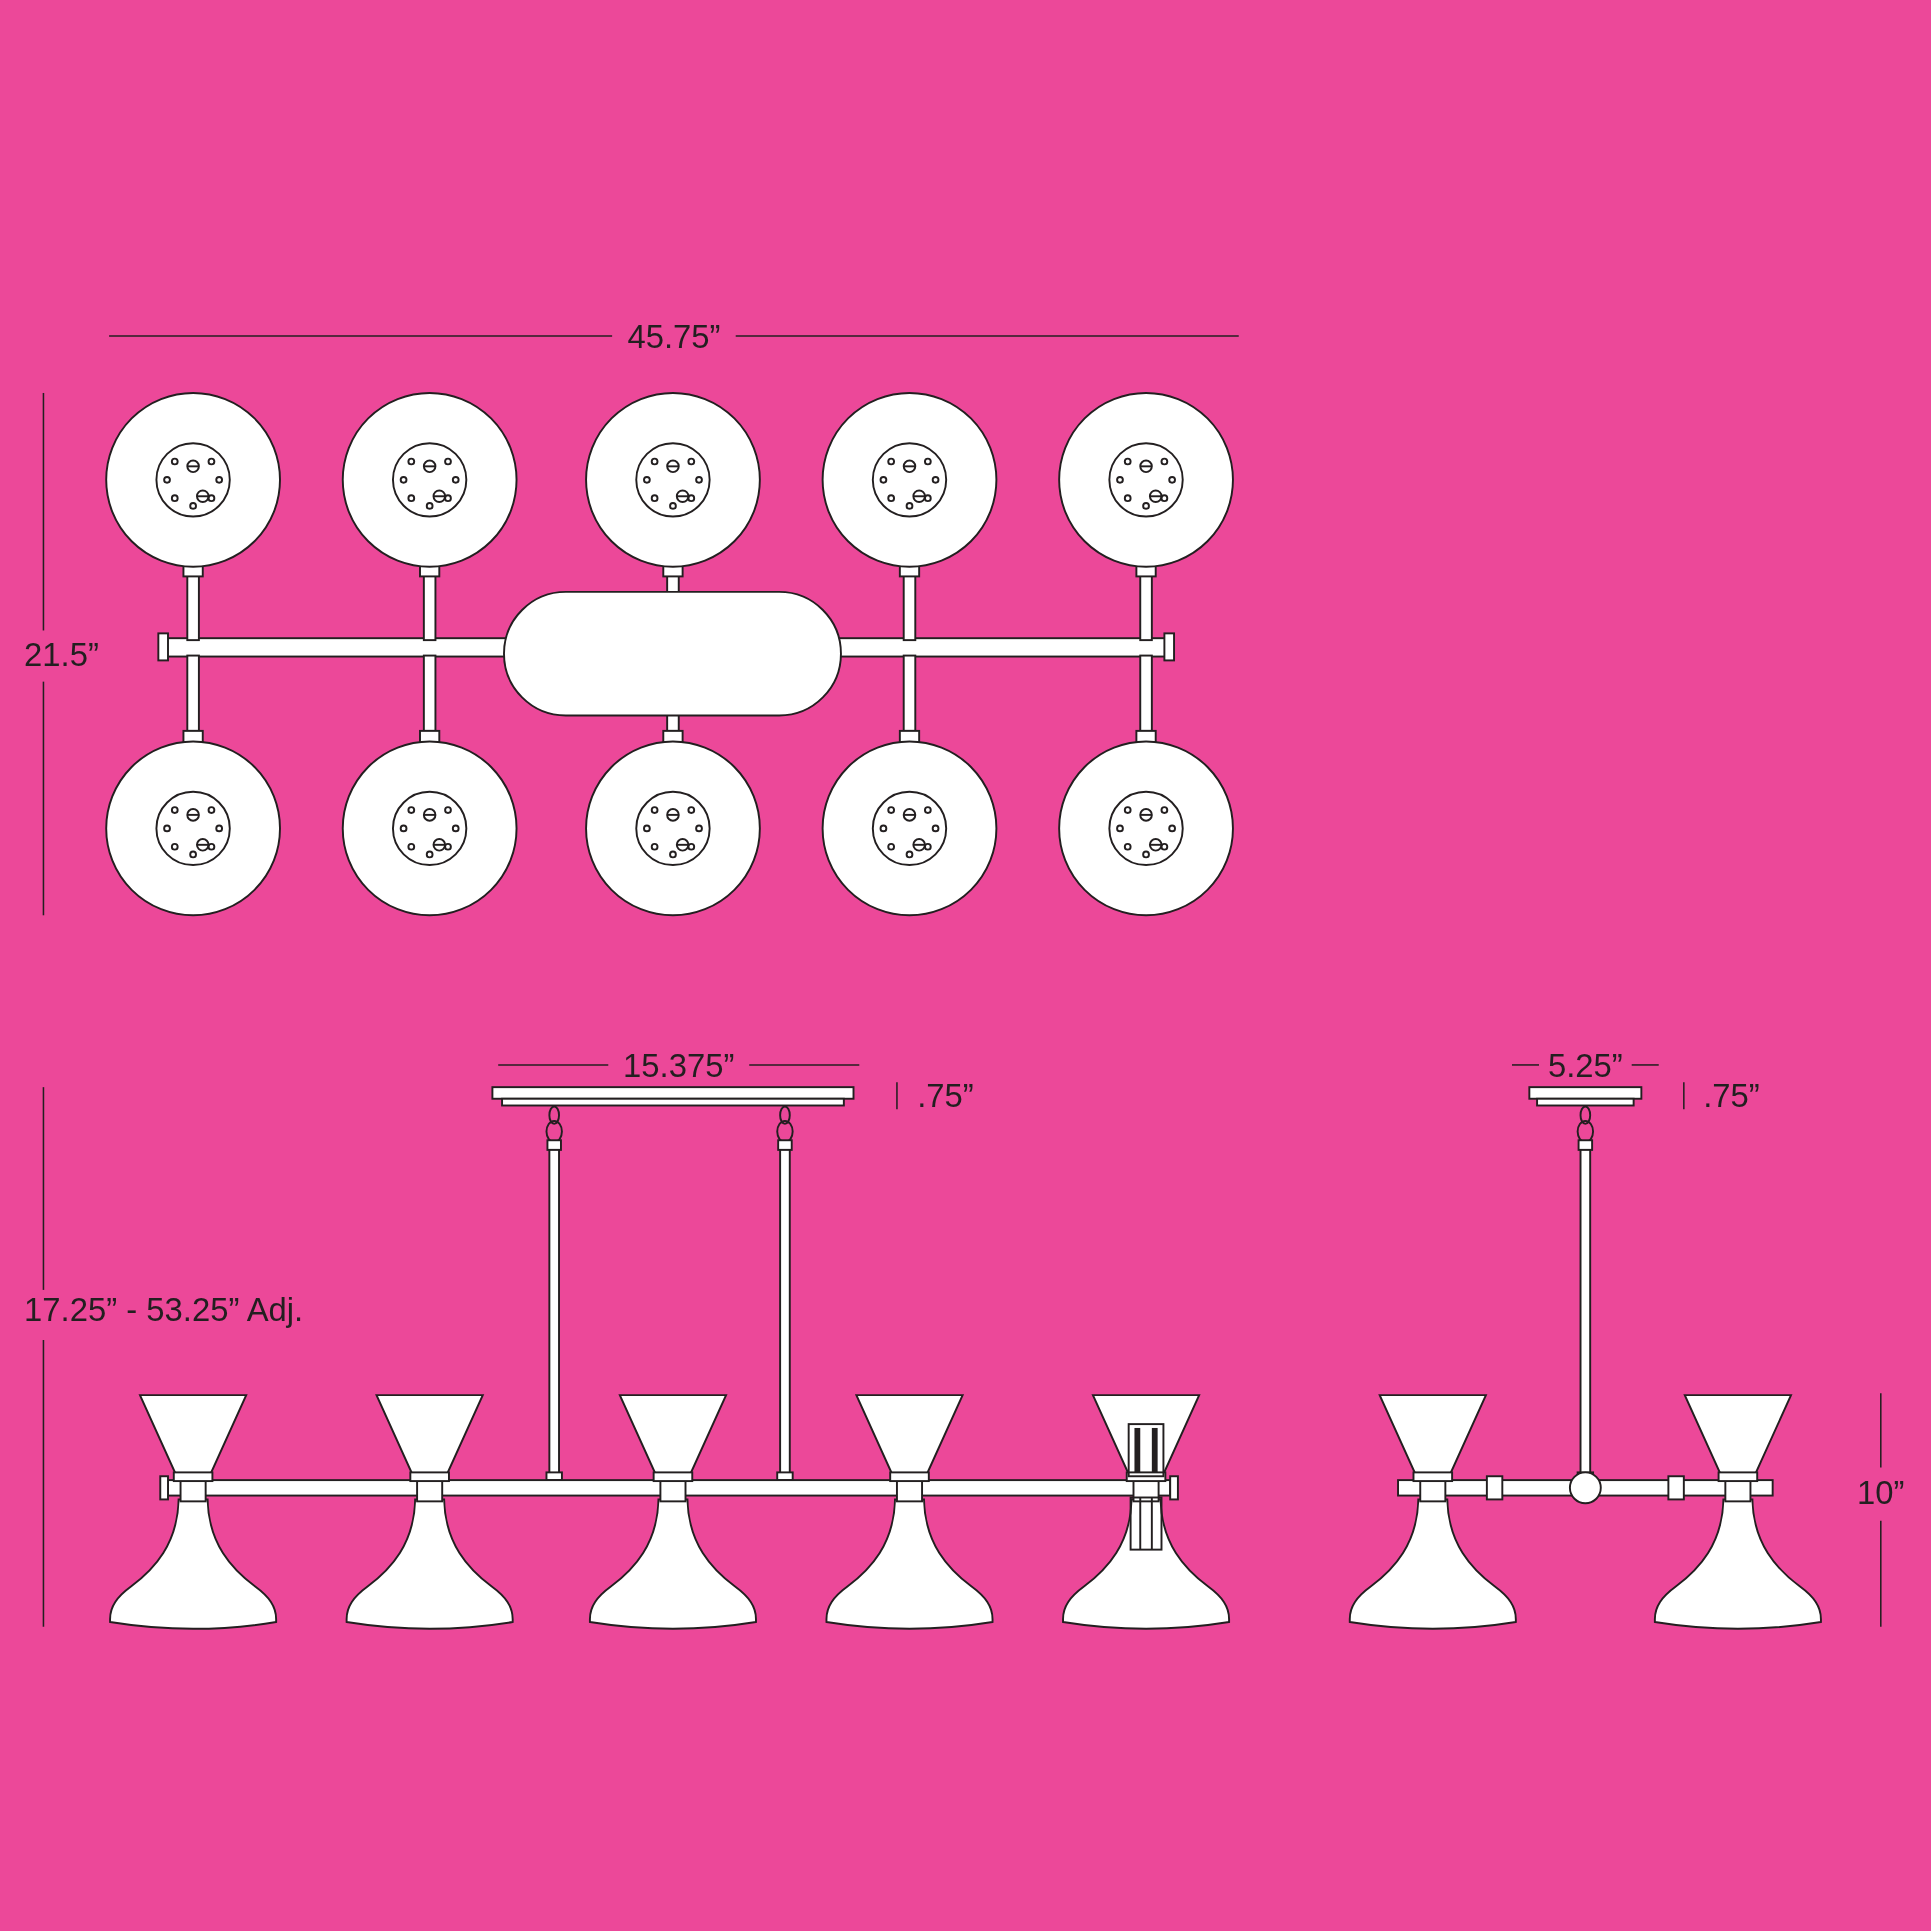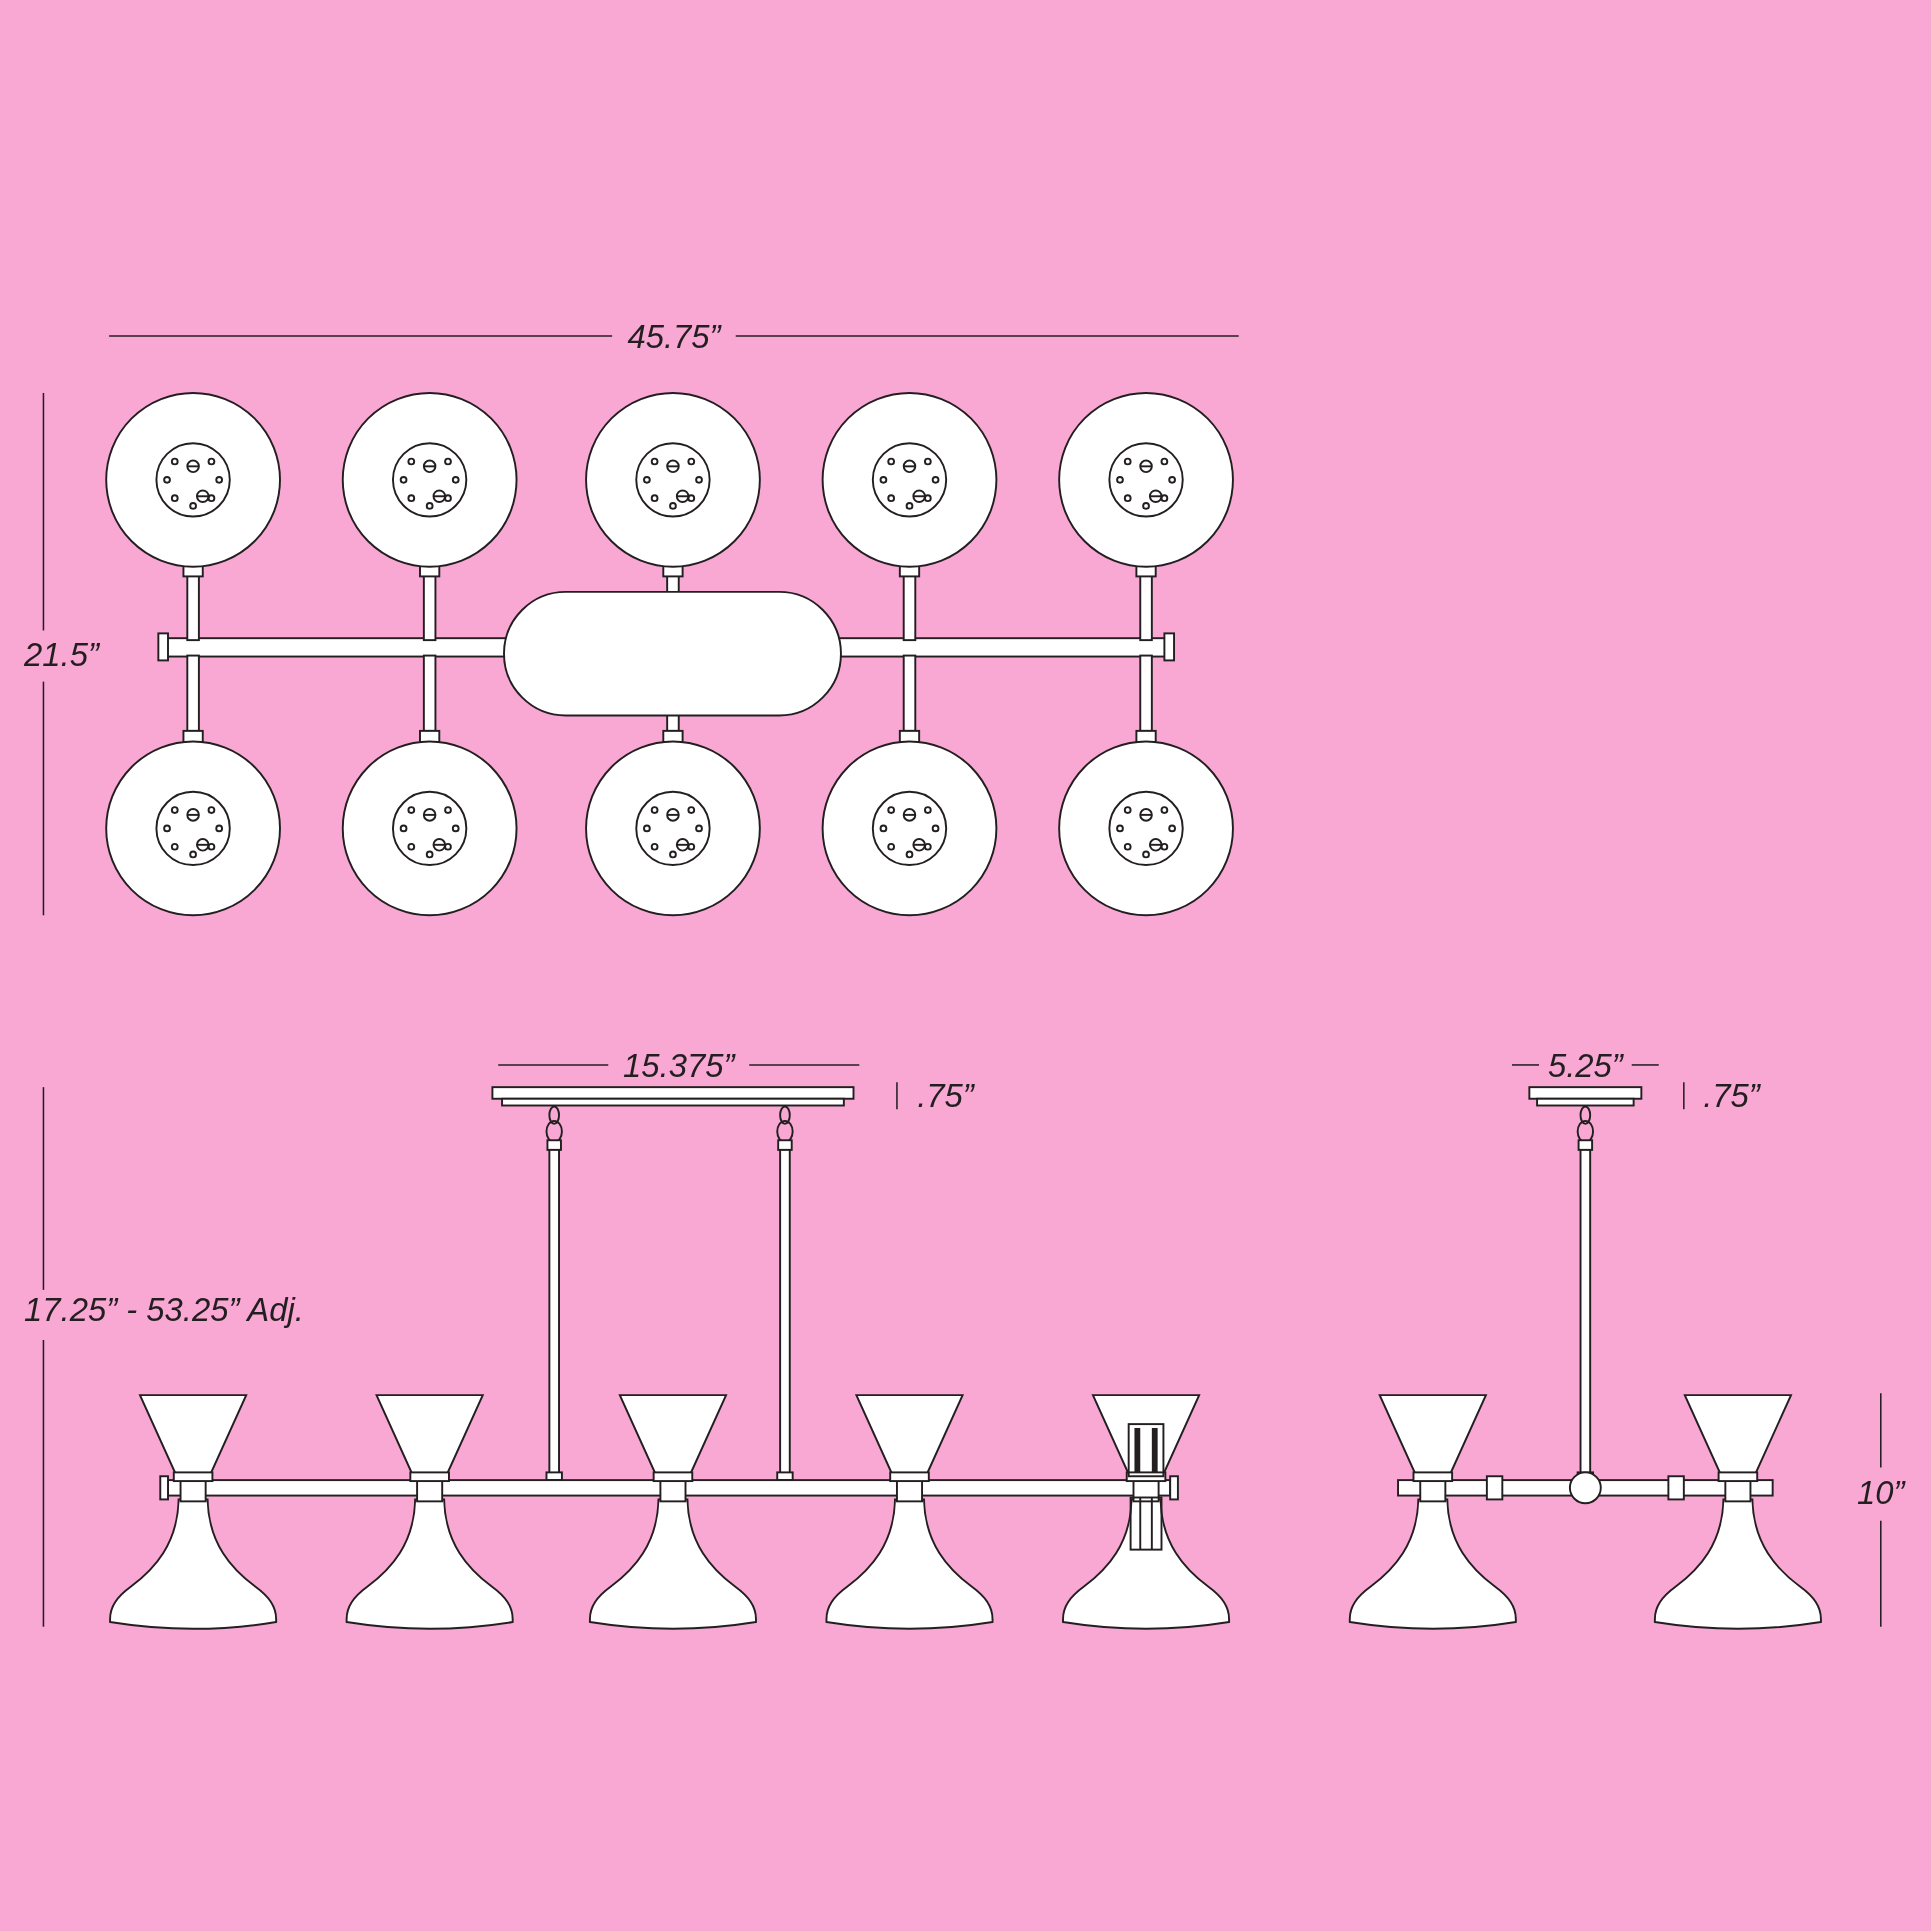--- a/index.html
+++ b/index.html
@@ -1,16 +1,16 @@
 <!DOCTYPE html>
 <html style="--line: #231f20;"><head>
 <meta charset="utf-8">
 <style>
   html,body{margin:0;padding:0;background:#fff;}
-  .page{width:1931px;height:1931px;background:#f9a8d4;position:relative;overflow:hidden;font-style:italic;}
+  .page{width:1931px;height:1931px;background:#ec4899;position:relative;overflow:hidden;}
   svg{display:block;}
   .ln{stroke:var(--line,#231f20);stroke-width:2;fill:none;}
   .fw{stroke:var(--line,#231f20);stroke-width:2;fill:#ffffff;}
   .dim{stroke:var(--line,#231f20);stroke-width:1.6;fill:none;}
   .blk{fill:var(--line,#231f20);stroke:none;}
   .dimtext{font-family:"Liberation Sans",sans-serif;font-size:34px;fill:var(--line,#231f20);}
 </style>
 </head>
 <body>
 

